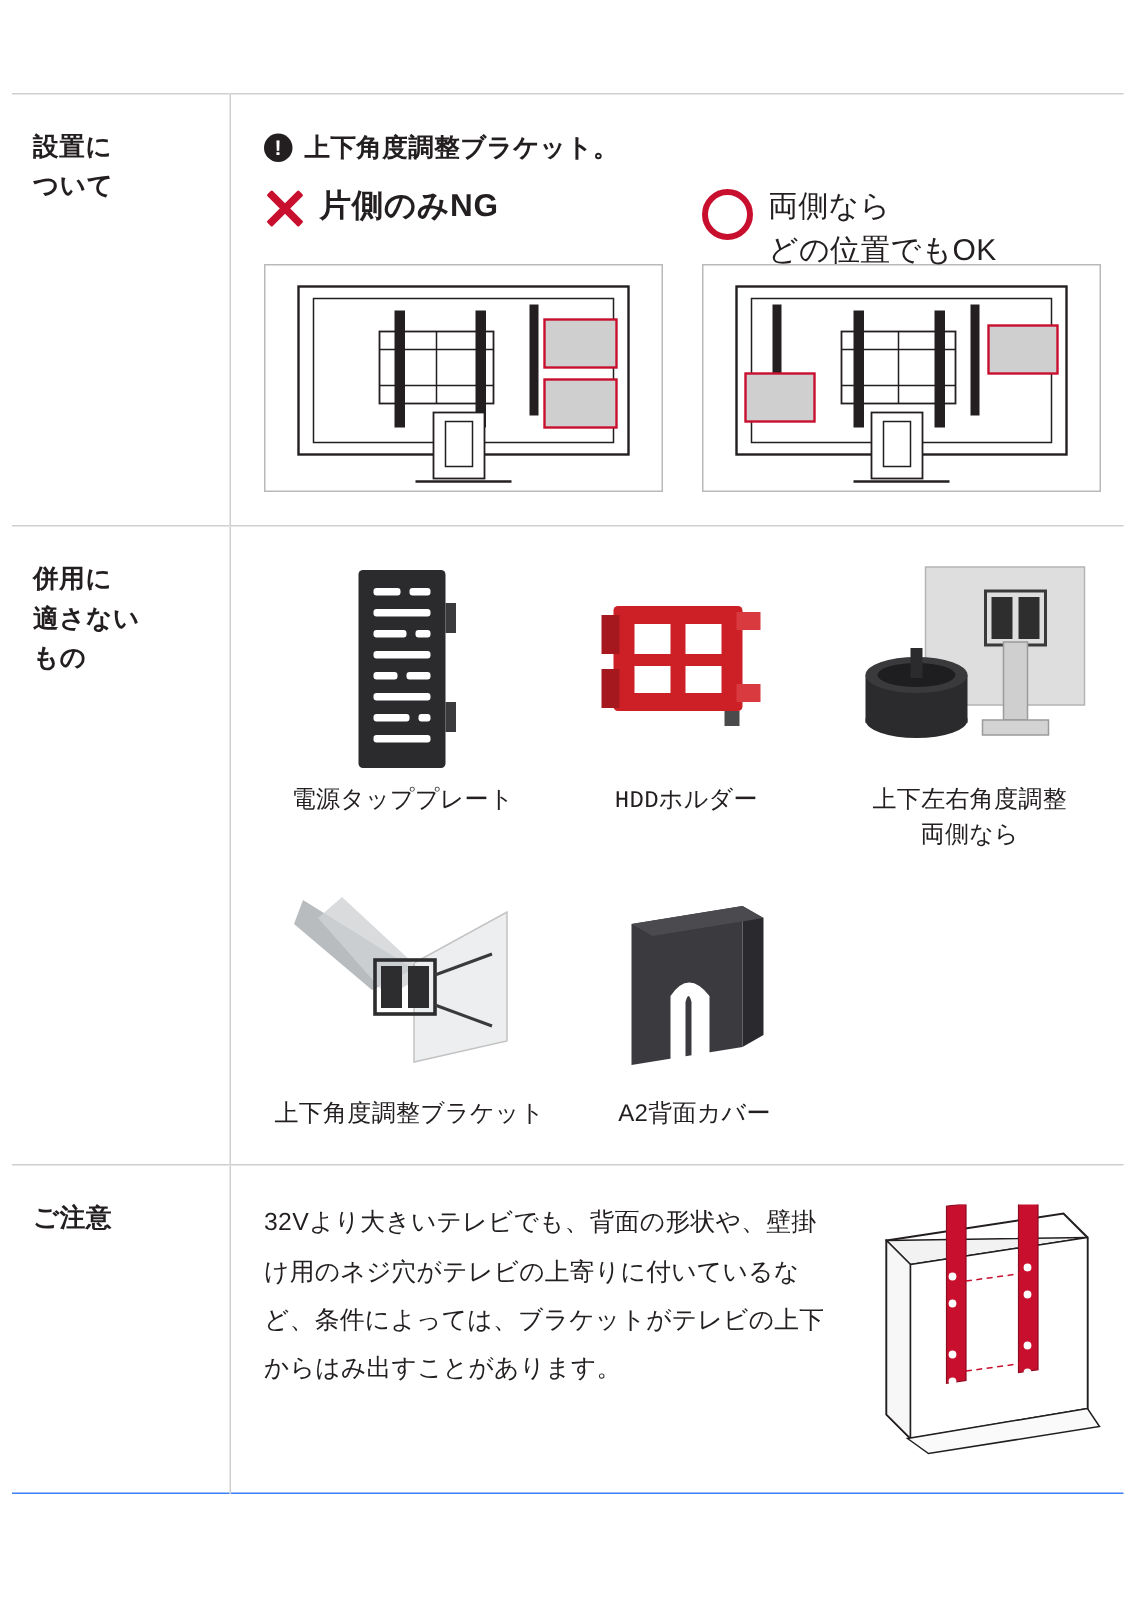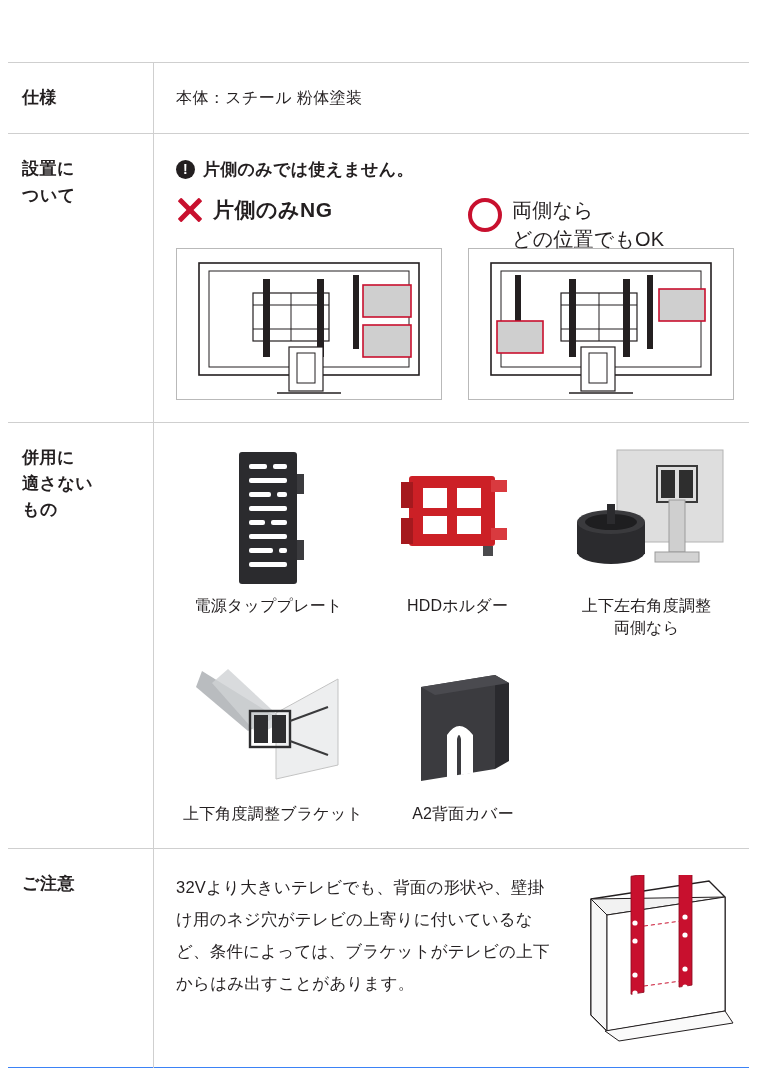--- a/index.html
+++ b/index.html
@@ -143,20 +143,21 @@
     border: 1px solid #b9b9b9;
     box-sizing: border-box;
     background: #fff;
   }
 
   
   .prod-row {
     display: flex;
     justify-content: center;
     gap: 4px;
+    font-family: Liberation Mono, monospace;
   }
   .prod {
     width: 186px;
     text-align: center;
   }
   .prod-img {
     height: 146px;
     display: flex;
     align-items: center;
     justify-content: center;
@@ -196,37 +197,31 @@
   svg { display: block; }
 </style>
 </head>
 <body>
 
 <div class="page">
 
   <table class="spec-table">
 
     <tbody>
-        <tr>
-      <td class="label-cell">仕様</td>
-      <td class="body-cell">
-        <div class="material-text">本体：スチール 粉体塗装</div>
-      </td>
-    </tr>
 
     <tr>
       <td class="label-cell">
         <div>設置に</div>
         <div>ついて</div>
       </td>
       <td class="body-cell">
 
         <div class="warn-line">
           <span class="excl-icon">!</span>
-          <span>片側のみでは使えません。</span>
+          <span>上下角度調整ブラケット。</span>
         </div>
 
         <div class="setup-grid">
 
           <div class="setup-col">
             <div class="setup-head">
               <span class="mark-x"></span>
               <span class="head-text-big">片側のみNG</span>
             </div>
             <div class="tv-figure">

